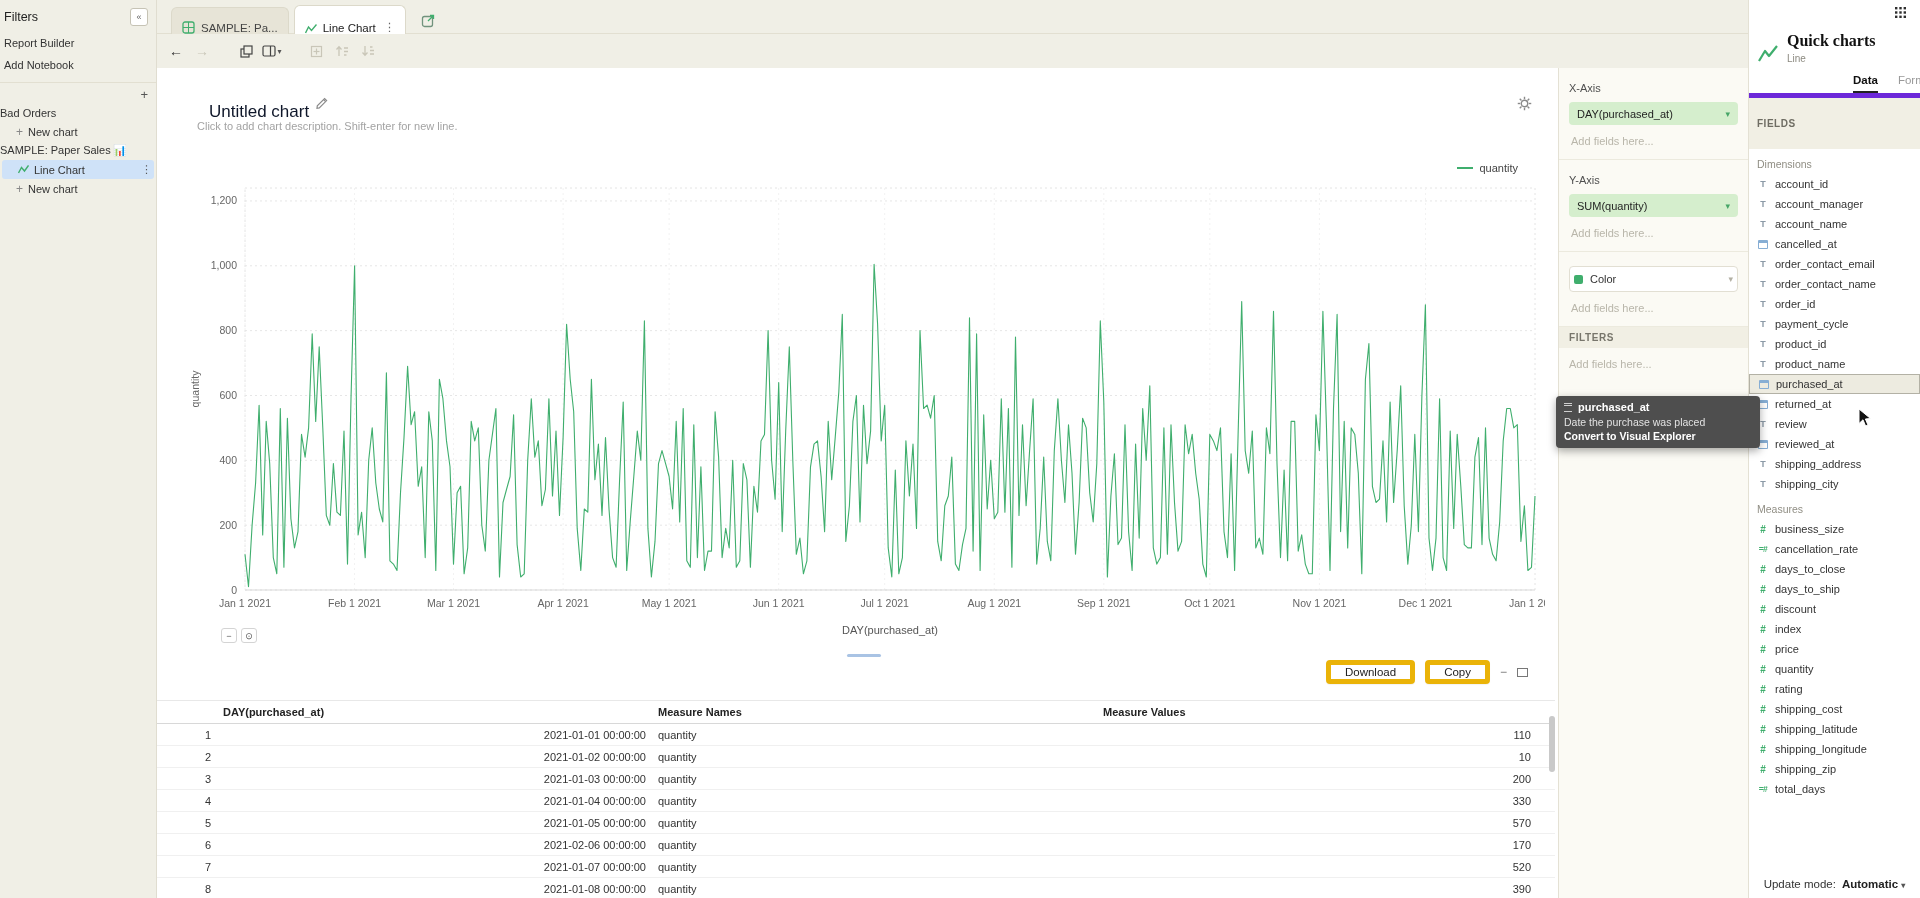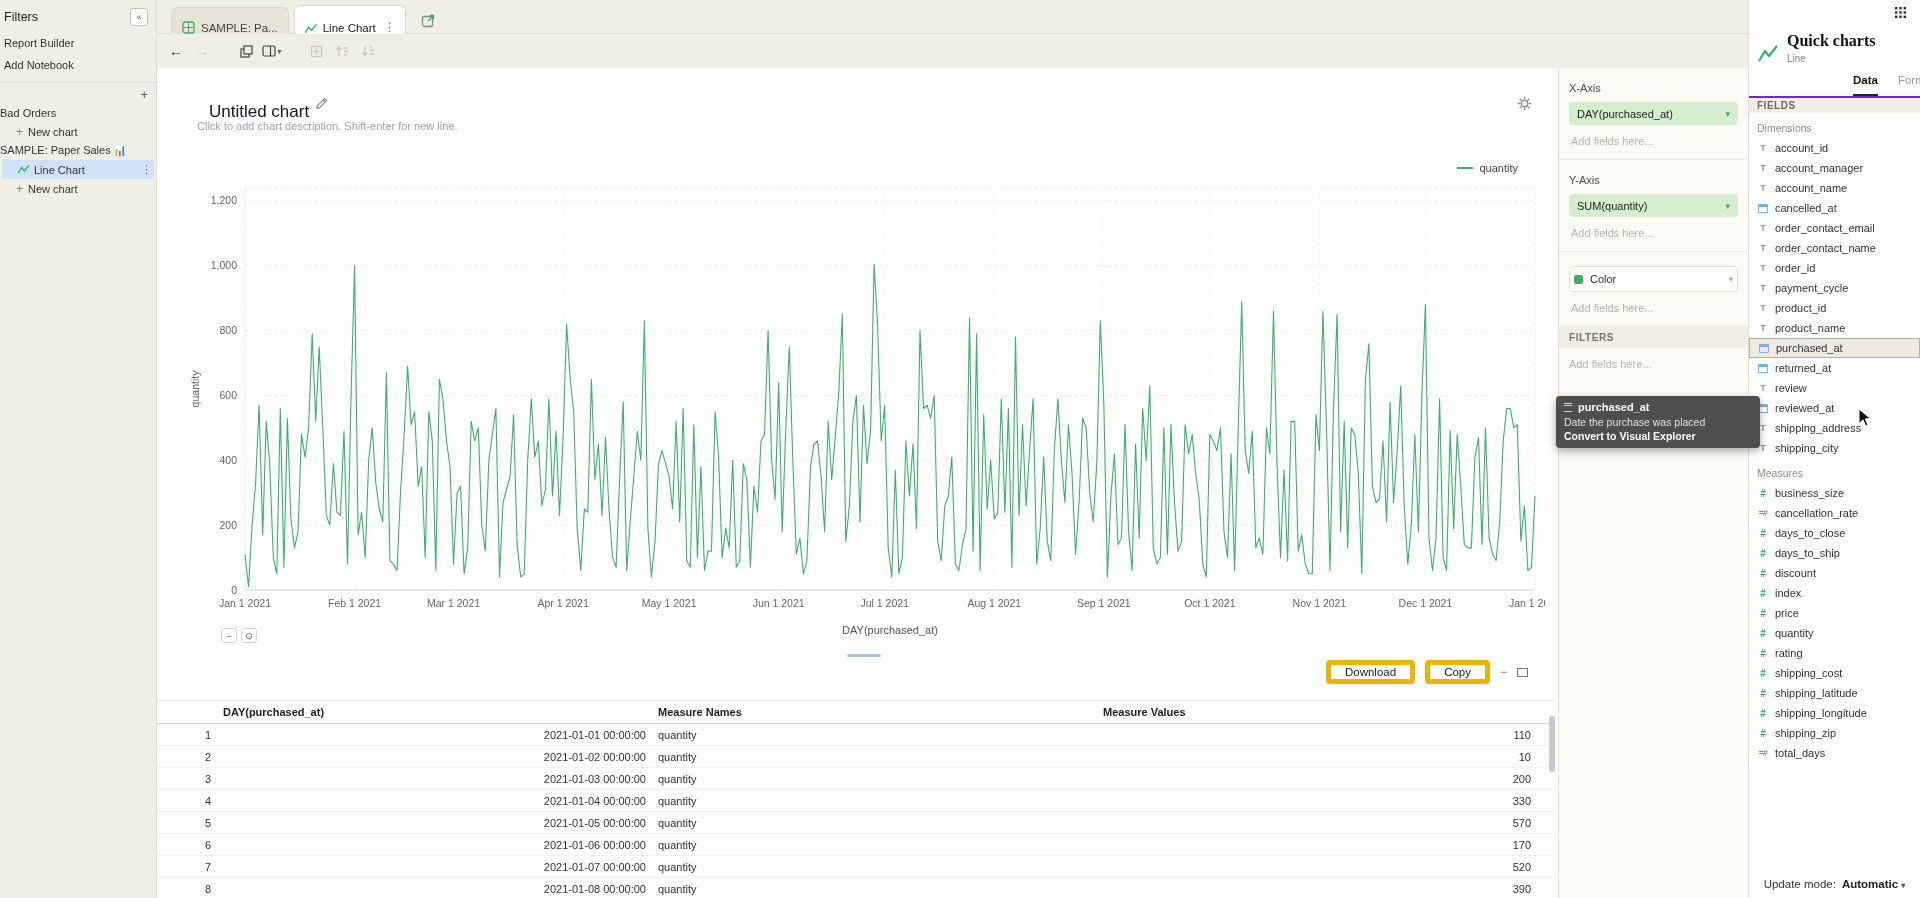--- a/index.html
+++ b/index.html
@@ -71,24 +71,24 @@
   .cfg-colorrow .caret{margin-left:auto;color:#b3b0a4;font-size:9px;}
   .filters-head{background:#f1efe4;padding:5px 10px;font-size:10px;font-weight:700;color:#78766c;letter-spacing:.6px;}
   .cfg-drop.pad{padding:10px;}
 
   
   .fields{position:absolute;left:1748px;top:0;width:172px;height:898px;background:#fff;border-left:1px solid #e4e1d4;box-sizing:border-box;}
   .apps-grid{position:absolute;right:14px;top:7px;cursor:pointer;}
   .qc-head{display:flex;gap:8px;padding:32px 8px 10px 8px;align-items:flex-end;}
   .qc-title{font-family:"Liberation Serif",serif;font-size:16px;font-weight:700;color:#111;}
   .qc-sub{font-size:10px;color:#8c8a80;margin-top:3px;}
-  .qc-tabs{display:flex;gap:20px;padding-left:104px;border-bottom:2px solid #6d28d9;height:24px;box-sizing:border-box;white-space:nowrap;}
+  .qc-tabs{display:flex;gap:20px;padding-left:104px;border-bottom:5px solid #6d28d9;height:24px;box-sizing:border-box;white-space:nowrap;}
   .qc-tab{font-size:11.5px;color:#999;cursor:pointer;padding-bottom:4px;}
   .qc-tab.active{color:#111;font-weight:700;border-bottom:2px solid #222;}
-  .fields-strip{background:#f1efe4;font-size:10px;font-weight:700;color:#6f6d63;letter-spacing:.5px;padding:2px 8px;}
+  .fields-strip{background:#f1efe4;font-size:10px;font-weight:700;color:#6f6d63;letter-spacing:.5px;padding:20px 8px;}
   .f-group-label{font-size:10.5px;color:#908e84;padding:9px 8px 4px;}
   .f-item{display:flex;align-items:center;gap:6px;height:20px;padding:0 8px;font-size:11px;color:#333;cursor:grab;box-sizing:border-box;}
   .f-item.hl{background:#edebe0;border:1px solid #b3b1a5;}
   .f-icon{width:12px;display:inline-flex;justify-content:center;flex:0 0 auto;}
   .f-icon.txt{font-size:9px;font-weight:700;color:#8b99a6;}
   .f-icon.cal i{display:block;width:8px;height:5px;border:1px solid #87aed4;border-top:3px solid #87aed4;border-radius:1px;}
   .f-icon.num{font-size:10px;font-weight:700;color:#3fae6d;}
   .f-icon.calc{font-size:8.5px;letter-spacing:-.5px;}
   .update-row{position:absolute;bottom:8px;left:0;width:100%;display:flex;justify-content:center;gap:6px;font-size:11.5px;color:#333;align-items:center;}
   .update-val{font-weight:700;color:#222;cursor:pointer;}
@@ -332,21 +332,21 @@
           <td class="col-value">330</td>
         </tr>
         <tr>
           <td class="col-num">5</td>
           <td class="col-date">2021-01-05 00:00:00</td>
           <td class="col-measure">quantity</td>
           <td class="col-value">570</td>
         </tr>
         <tr>
           <td class="col-num">6</td>
-          <td class="col-date">2021-01-06 00:00:00</td>
+          <td class="col-date">2021-02-06 00:00:00</td>
           <td class="col-measure">quantity</td>
           <td class="col-value">170</td>
         </tr>
         <tr>
           <td class="col-num">7</td>
           <td class="col-date">2021-01-07 00:00:00</td>
           <td class="col-measure">quantity</td>
           <td class="col-value">520</td>
         </tr>
         <tr>

